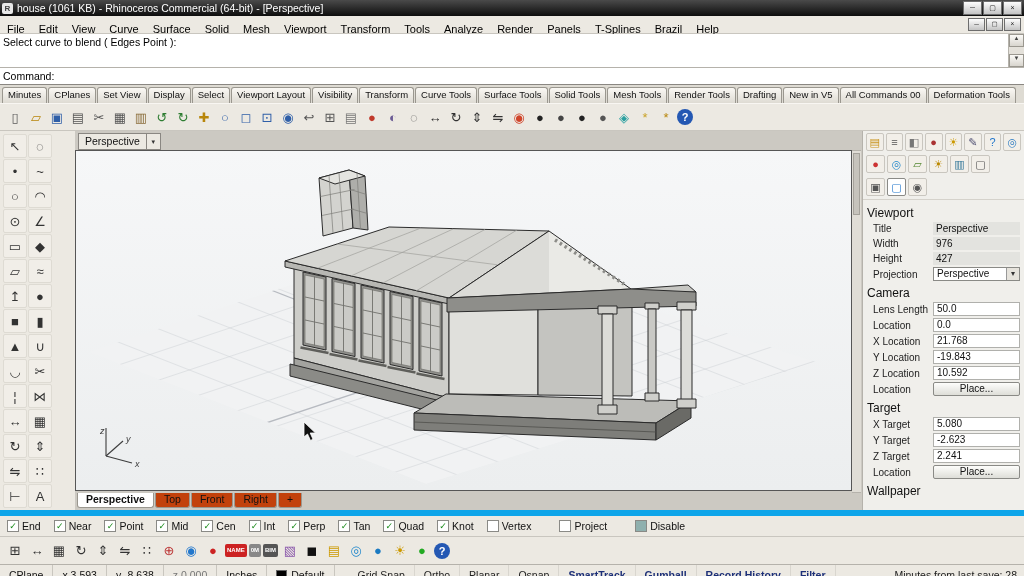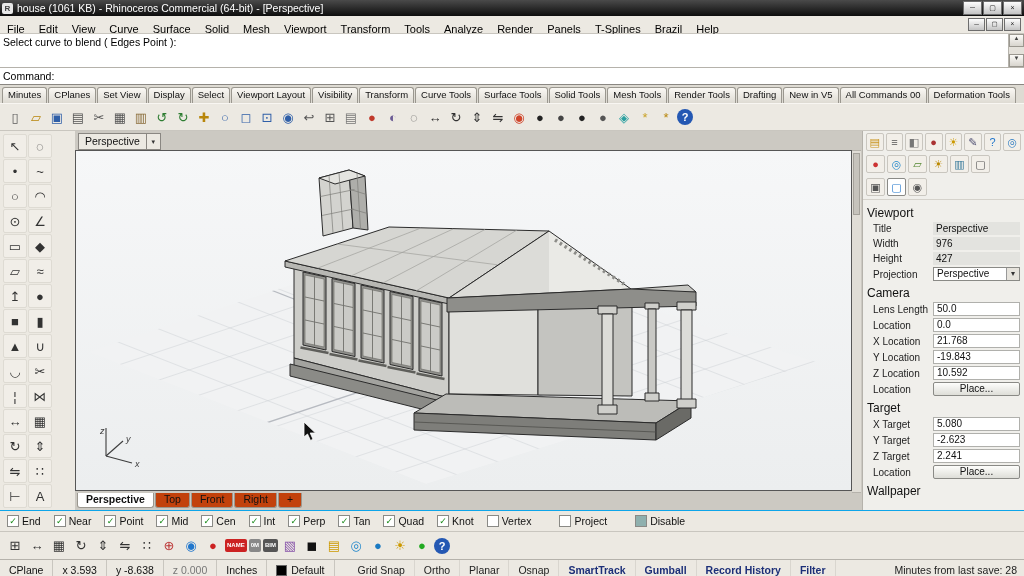--- a/index.html
+++ b/index.html
@@ -64,21 +64,21 @@
   .prow{display:flex;align-items:center;gap:4px;padding:1px 4px 1px 10px;}
   .plabel{width:56px;flex:0 0 auto;font-size:10px;color:#222;white-space:nowrap;}
   .pvalue{flex:1;height:13px;line-height:13px;padding:0 3px;font-size:10px;color:#111;white-space:nowrap;overflow:hidden;}
   .pvalue.plain{background:#e3e3df;}
   .pvalue.field{background:#fff;border:1px solid #b0b0ac;height:12px;line-height:12px;}
   .pvalue.dropdown{background:#fff;border:1px solid #8a8a86;position:relative;padding-right:14px;height:12px;line-height:12px;}
   .pvalue.dropdown::after{content:"▾";position:absolute;right:0;top:0;width:12px;height:12px;background:#e6e3dc;border-left:1px solid #999;font-size:8px;line-height:12px;text-align:center;color:#333;}
   .pvalue.button{background:linear-gradient(#fdfdfb,#deded8);border:1px solid #8a8a86;text-align:center;border-radius:2px;height:12px;line-height:12px;}
 
   
-  .osnapbar{height:20px;background:#ece9e2;border-top:1px solid #0ea5e9;display:flex;align-items:center;font-size:10.5px;flex:0 0 auto;}
+  .osnapbar{height:20px;background:#ece9e2;border-top:6px solid #0ea5e9;display:flex;align-items:center;font-size:10.5px;flex:0 0 auto;}
   .osnap-item{display:flex;align-items:center;margin-left:13px;color:#111;white-space:nowrap;}
   .osnap-item:first-child{margin-left:7px;}
   .osnap-item::before{content:"";width:10px;height:10px;border:1px solid #8a8a86;background:#fff;margin-right:3px;display:inline-block;font-size:9px;line-height:10px;text-align:center;color:#188a18;font-weight:bold;}
   .osnap-item.checked::before{content:"✓";}
   .osnap-item.gap{margin-left:28px;}
   .osnap-item.filled::before{background:#8fb0ae;}
 
   
   .bottools{height:28px;background:#ece9e2;border-top:1px solid #c9c6bf;display:flex;align-items:center;gap:2px;padding-left:5px;flex:0 0 auto;box-sizing:border-box;}
   .bicon{width:20px;height:21px;display:flex;align-items:center;justify-content:center;font-size:13px;color:#333;}

